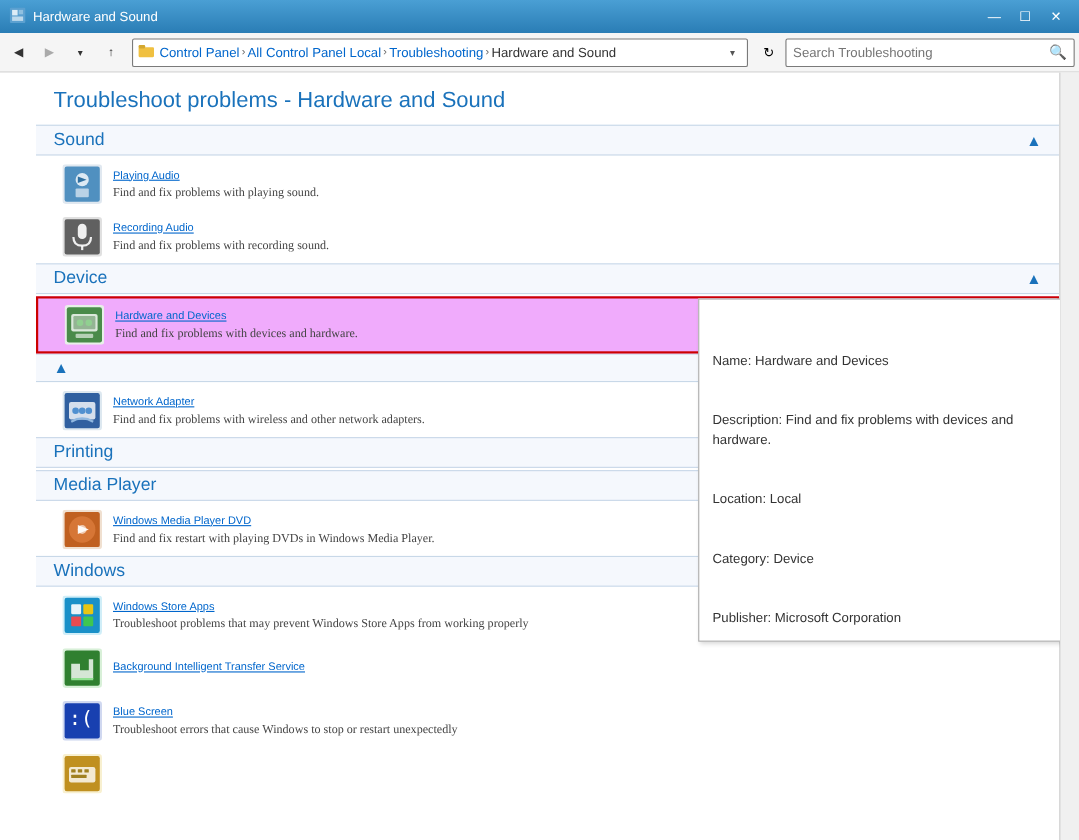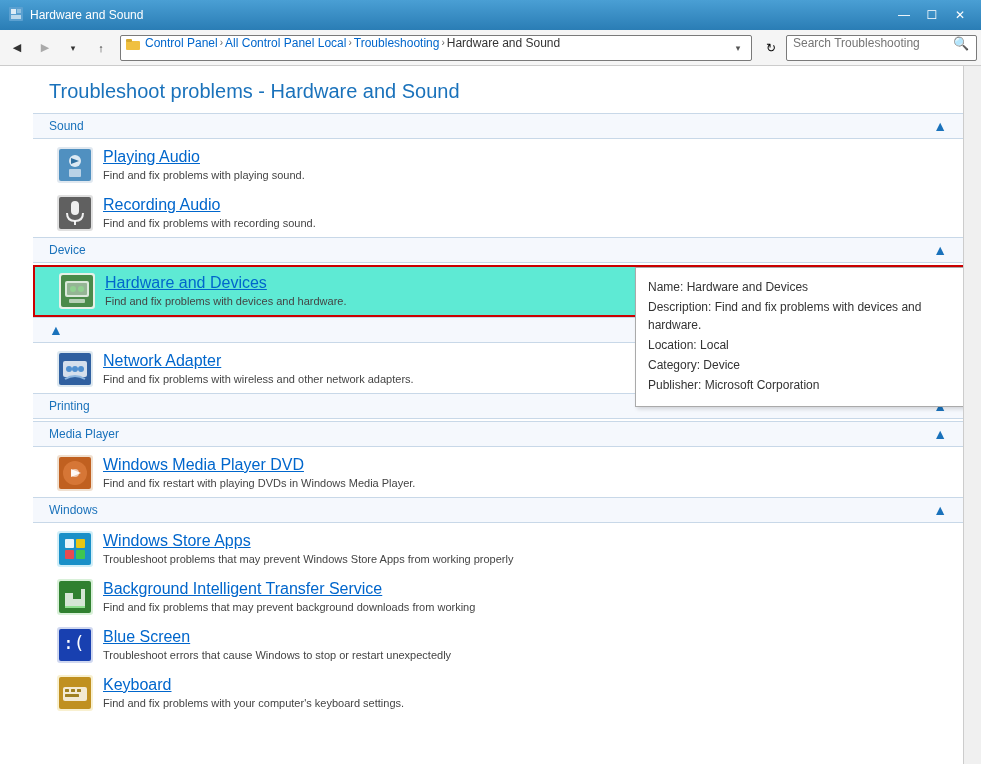--- a/index.html
+++ b/index.html
@@ -56,21 +56,21 @@
       border-radius: 2px;
     }
     .nav-btn:disabled { color: #aaa; cursor: default; }
 
     .address-bar {
       flex: 1;
       height: 26px;
       border: 1px solid #7a7a7a;
       background: white;
       display: flex;
-      align-items: flex-start;
+      align-items: center;
       padding: 0 4px;
       margin: 0 4px;
       border-radius: 2px;
       gap: 2px;
     }
     .address-breadcrumb {
       display: flex;
       align-items: center;
       font-size: 12px;
       color: #333;
@@ -102,25 +102,25 @@
       background: transparent;
       border: 1px solid transparent;
       cursor: pointer;
       display: flex; align-items: center; justify-content: center;
       font-size: 12px;
       border-radius: 2px;
     }
 
     .search-bar {
       height: 26px;
-      width: 191px;
+      width: 263px;
       border: 1px solid #7a7a7a;
       background: white;
       display: flex;
-      align-items: flex-start;
+      align-items: center;
       padding: 0 6px;
       border-radius: 2px;
       gap: 4px;
     }
     .search-input {
       flex: 1;
       border: none;
       outline: none;
       font-size: 12px;
       color: #999;
@@ -163,80 +163,82 @@
       display: flex;
       align-items: center;
       padding: 4px 16px 4px 16px;
       border-top: 1px solid #c8d8e8;
       border-bottom: 1px solid #c8d8e8;
       background: #f5f8fd;
       margin-bottom: 2px;
     }
     .section-title {
       color: #1a72bb;
-      font-size: 12px;
+      font-size: 16px;
       font-weight: normal;
       flex: 1;
     }
     .section-collapse {
       background: transparent;
       border: none;
       cursor: pointer;
       color: #1a72bb;
       font-size: 10px;
     }
 
     .item-row {
       display: flex;
       align-items: center;
       padding: 6px 16px 6px 24px;
       cursor: pointer;
       position: relative;
     }
     .item-row.selected {
-      background: #5eead4;
+      background: #f0abfc;
       border: 2px solid #cc0000;
     }
 
     .item-icon {
       width: 36px; height: 36px;
       min-width: 36px;
       margin-right: 10px;
       display: flex; align-items: center; justify-content: center;
     }
     .item-text { flex: 1; }
     .item-name {
       color: #0066cc;
-      font-size: 16px;
+      font-size: 10px;
       text-decoration: underline;
       display: block;
       margin-bottom: 2px;
     }
     .item-desc {
       color: #444;
       font-size: 11px;
+      font-family: Liberation Serif, serif;
     }
 
     
     .tooltip-popup {
       position: absolute;
       top: 0;
       left: 600px;
       width: 340px;
       background: white;
       border: 1px solid #aaa;
       padding: 10px 12px;
       font-size: 12px;
       z-index: 100;
       box-shadow: 2px 2px 4px rgba(0,0,0,0.15);
     }
     .tooltip-popup p {
       margin-bottom: 2px;
       color: #333;
       line-height: 1.5;
+      margin-top: 36px;
     }
 
     
     .right-panel {
       width: 18px;
       background: #f0f0f0;
       border-left: 1px solid #ccc;
     }
 
     
@@ -473,21 +475,20 @@
         <div class="item-icon">
           <svg width="36" height="36" viewBox="0 0 36 36">
             <rect width="36" height="36" rx="3" fill="#d8f0d8"></rect>
             <rect x="2" y="2" width="32" height="32" rx="2" fill="#308030"></rect>
             <path d="M8 28 L8 14 L16 14 L16 20 L24 20 L24 10 L28 10 L28 28Z" fill="#fff" opacity="0.8"></path>
             <path d="M8 28 L28 28" stroke="#90e090" stroke-width="2"></path>
           </svg>
         </div>
         <div class="item-text">
           <span class="item-name">Background Intelligent Transfer Service</span>
-          <span class="item-desc">Find and fix problems that may prevent background downloads from working</span>
         </div>
       </div>
 
       <div class="item-row">
         <div class="item-icon">
           <svg width="36" height="36" viewBox="0 0 36 36">
             <rect width="36" height="36" rx="3" fill="#d0d8f0"></rect>
             <rect x="2" y="2" width="32" height="32" rx="2" fill="#1840b0"></rect>
             <text x="6" y="22" font-size="18" fill="#fff" font-family="monospace">:(</text>
           </svg>
@@ -503,24 +504,20 @@
           <svg width="36" height="36" viewBox="0 0 36 36">
             <rect width="36" height="36" rx="3" fill="#f8f0d0"></rect>
             <rect x="2" y="2" width="32" height="32" rx="2" fill="#c09020"></rect>
             <rect x="6" y="12" width="24" height="14" rx="2" fill="#fff" opacity="0.8"></rect>
             <rect x="8" y="14" width="4" height="3" rx="0.5" fill="#a08020"></rect>
             <rect x="14" y="14" width="4" height="3" rx="0.5" fill="#a08020"></rect>
             <rect x="20" y="14" width="4" height="3" rx="0.5" fill="#a08020"></rect>
             <rect x="8" y="19" width="14" height="3" rx="0.5" fill="#a08020"></rect>
           </svg>
         </div>
-        <div class="item-text">
-          <span class="item-name">Keyboard</span>
-          <span class="item-desc">Find and fix problems with your computer's keyboard settings.</span>
-        </div>
       </div>
 
     </div>
 
   </div>
 
   <div class="right-panel"></div>
 </div>
 
 </body></html>

